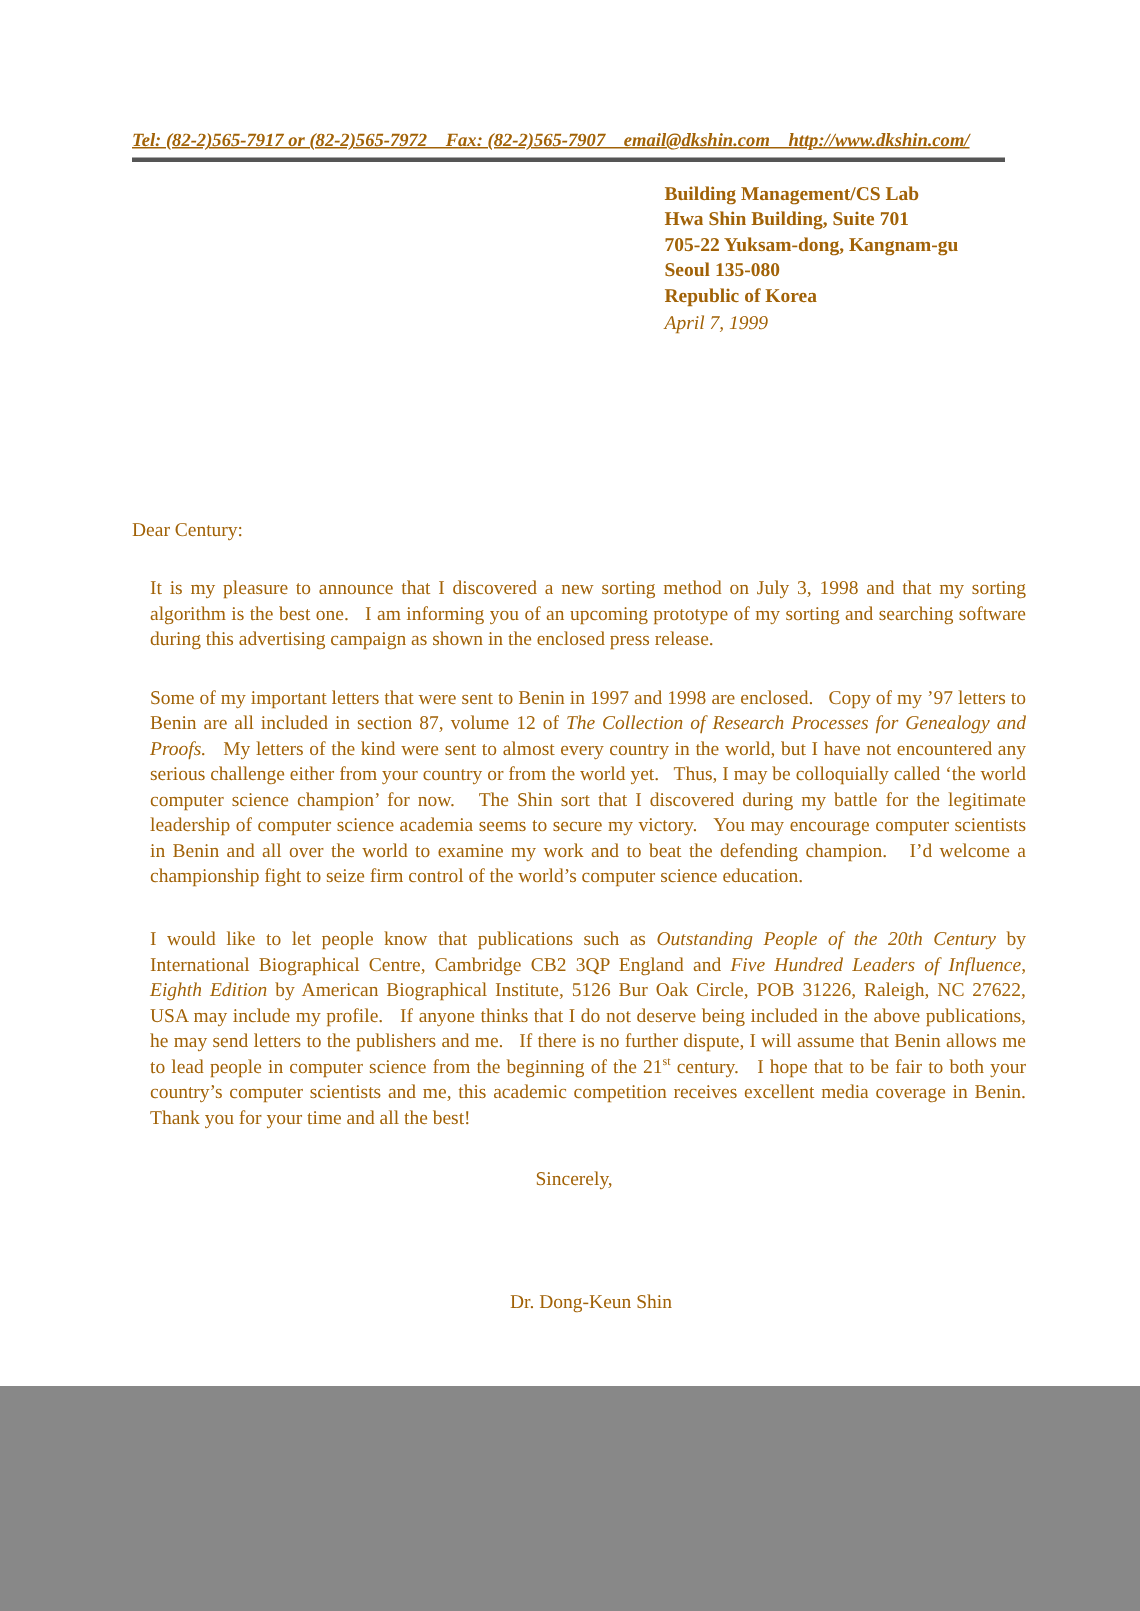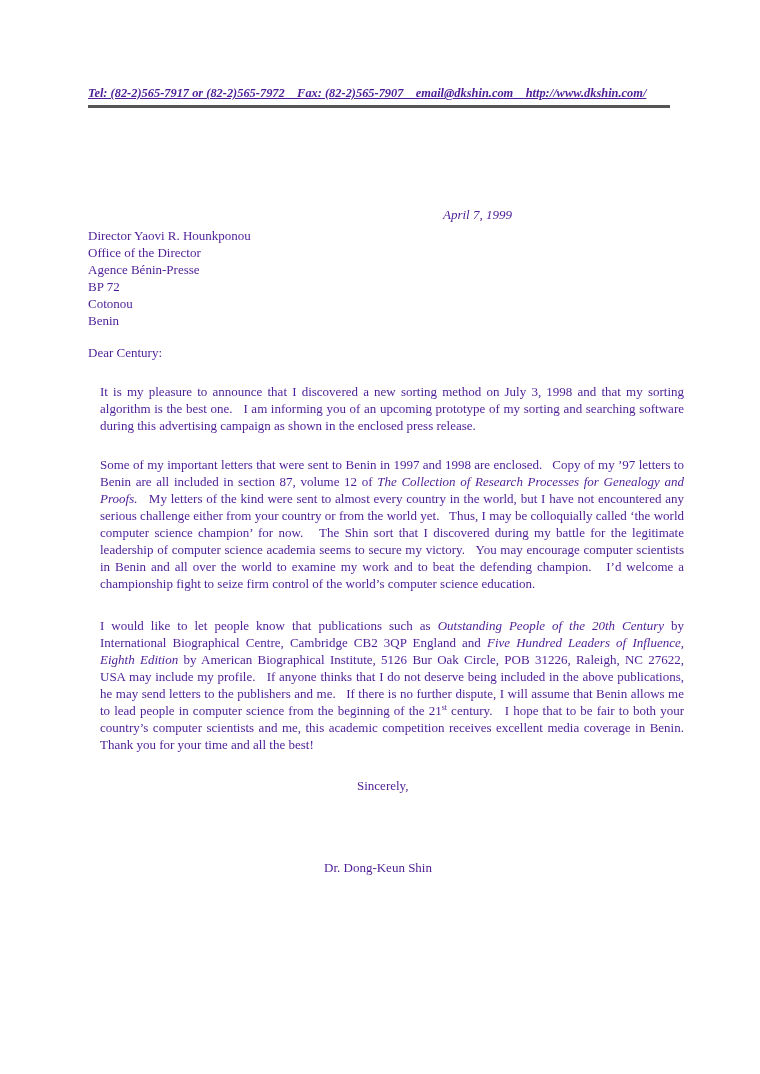--- a/index.html
+++ b/index.html
@@ -1,20 +1,20 @@
 <!DOCTYPE html>
 <html><head>
 <meta charset="utf-8">
 <style>
   html,body{margin:0;padding:0;background:#888;}
   .page{
     position:relative;
-    width:760px;height:1074px;
+    width:760px;height:924px;
     background:#ffffff;
-    color:#4c1d95;
+    color:#a16207;
     font-family:"Liberation Serif","DejaVu Serif",serif;
     font-size:13px;line-height:17px;
     overflow:hidden;
   }
   .abs{position:absolute;}
   .letterhead{
     left:88px;top:84px;width:582px;
     border-bottom:3px solid #555;
     padding-bottom:3px;
     white-space:nowrap;
@@ -36,43 +36,42 @@
     margin:12px;
     text-align:justify;
     white-space:pre-wrap;
   }
   .p1{top:371px;}
   .p2{top:444px;}
   .p3{top:605px;}
   .it{font-style:italic;}
   sup{font-size:0.62em;line-height:0;vertical-align:super;}
   .valediction{left:357px;top:777px;}
-  .signature{left:324px;top:859px;}
+  .signature{left:340px;top:859px;}
   .ccline{left:88px;top:956px;white-space:pre-wrap;}
 </style>
 </head>
 <body>
 
 <div class="page">
 
   <div class="abs letterhead">
     <span class="contact">Tel: (82-2)565-7917 or (82-2)565-7972    Fax: (82-2)565-7907    email@dkshin.com    http://www.dkshin.com/</span>
   </div>
 
+  <div class="abs sender">
+    <div>Building Management/CS Lab</div>
+    <div>Hwa Shin Building, Suite 701</div>
+    <div>705-22 Yuksam-dong, Kangnam-gu</div>
+    <div>Seoul 135-080</div>
+    <div>Republic of Korea</div>
+  </div>
 
   <div class="abs dateline">April 7, 1999</div>
 
-  <div class="abs recipient">
-    <div>Director Yaovi R. Hounkponou</div>
-    <div>Office of the Director</div>
-    <div>Agence Bénin-Presse</div>
-    <div>BP 72</div>
-    <div>Cotonou</div>
-    <div>Benin</div>
-  </div>
 
   <div class="abs salutation">Dear Century:</div>
 
   <p class="abs para p1"><span>It is my pleasure to announce that I discovered a new sorting method on July 3, 1998 and that my sorting algorithm is the best one.   I am informing you of an upcoming prototype of my sorting and searching software during this advertising campaign as shown in the enclosed press release.</span></p>
 
   <p class="abs para p2"><span>Some of my important letters that were sent to Benin in 1997 and 1998 are enclosed.   Copy of my ’97 letters to Benin are all included in section 87, volume 12 of </span><span class="it">The Collection of Research Processes for Genealogy and Proofs.</span><span>   My letters of the kind were sent to almost every country in the world, but I have not encountered any serious challenge either from your country or from the world yet.   Thus, I may be colloquially called ‘the world computer science champion’ for now.   The Shin sort that I discovered during my battle for the legitimate leadership of computer science academia seems to secure my victory.   You may encourage computer scientists in Benin and all over the world to examine my work and to beat the defending champion.   I’d welcome a championship fight to seize firm control of the world’s computer science education.</span></p>
 
   <p class="abs para p3"><span>I would like to let people know that publications such as </span><span class="it">Outstanding People of the 20th Century</span><span> by International Biographical Centre, Cambridge CB2 3QP England and </span><span class="it">Five Hundred Leaders of Influence</span><span>, </span><span class="it">Eighth Edition</span><span> by American Biographical Institute, 5126 Bur Oak Circle, POB 31226, Raleigh, NC 27622, USA may include my profile.   If anyone thinks that I do not deserve being included in the above publications, he may send letters to the publishers and me.   If there is no further dispute, I will assume that Benin allows me to lead people in computer science from the beginning of the 21</span><sup>st</sup><span> century.   I hope that to be fair to both your country’s computer scientists and me, this academic competition receives excellent media coverage in Benin.   Thank you for your time and all the best!</span></p>
 
   <div class="abs valediction">Sincerely,</div>

